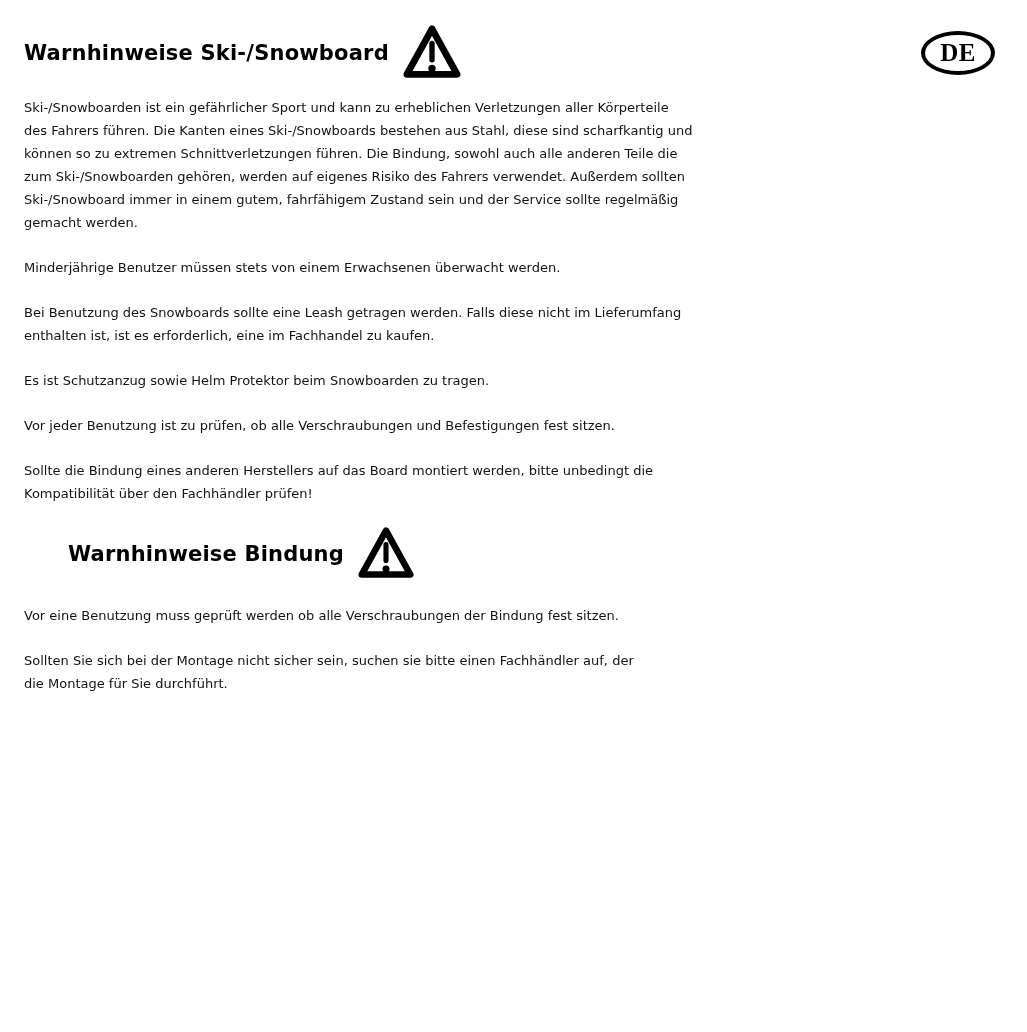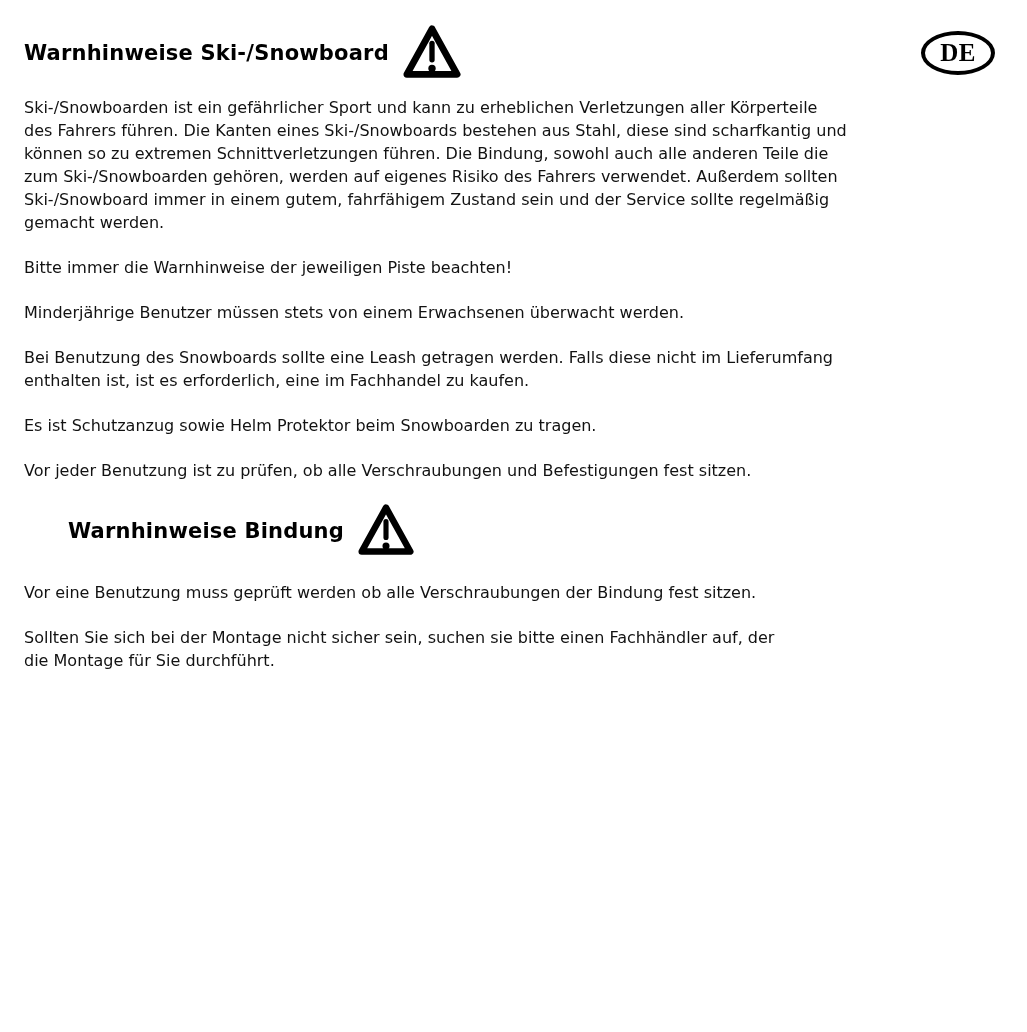--- a/index.html
+++ b/index.html
@@ -45,21 +45,21 @@
     align-items: center;
     justify-content: center;
     font-size: 25px;
     font-weight: bold;
     color: #000000;
     letter-spacing: 0.5px;
     font-family: Liberation Serif, serif;
   }
   .body-text p {
     margin: 22px 0 0 0;
-    font-size: 16px;
+    font-size: 13px;
     line-height: 23px;
     white-space: pre-line;
     color: #121212;
   }
   .body-text p.first {
     margin-top: 14px;
   }
   .section-2 .heading-row {
     margin-top: 21px;
     margin-left: 44px;
@@ -83,26 +83,27 @@
       <span class="de-badge">DE</span>
     </header>
 
     <div class="body-text">
       <p class="first">Ski-/Snowboarden ist ein gefährlicher Sport und kann zu erheblichen Verletzungen aller Körperteile
 des Fahrers führen. Die Kanten eines Ski-/Snowboards bestehen aus Stahl, diese sind scharfkantig und
 können so zu extremen Schnittverletzungen führen. Die Bindung, sowohl auch alle anderen Teile die
 zum Ski-/Snowboarden gehören, werden auf eigenes Risiko des Fahrers verwendet. Außerdem sollten
 Ski-/Snowboard immer in einem gutem, fahrfähigem Zustand sein und der Service sollte regelmäßig
 gemacht werden.</p>
-      <p>Bitte immer die Warnhinweise der jeweiligen Piste beachten!</p>
       <p>Minderjährige Benutzer müssen stets von einem Erwachsenen überwacht werden.</p>
       <p>Bei Benutzung des Snowboards sollte eine Leash getragen werden. Falls diese nicht im Lieferumfang
 enthalten ist, ist es erforderlich, eine im Fachhandel zu kaufen.</p>
       <p>Es ist Schutzanzug sowie Helm Protektor beim Snowboarden zu tragen.</p>
       <p>Vor jeder Benutzung ist zu prüfen, ob alle Verschraubungen und Befestigungen fest sitzen.</p>
+      <p>Sollte die Bindung eines anderen Herstellers auf das Board montiert werden, bitte unbedingt die
+Kompatibilität über den Fachhändler prüfen!</p>
     </div>
   </section>
 
   <section class="section-2">
     <header class="heading-row">
       <h2>Warnhinweise Bindung</h2>
       <span class="warn-icon">
         <svg width="56" height="56" viewBox="0 0 60 60" aria-hidden="true">
           <path d="M30 5 L56 52 L4 52 Z" fill="none" stroke="#000" stroke-width="7" stroke-linejoin="round"></path>
           <line x1="30" y1="20" x2="30" y2="37" stroke="#000" stroke-width="5.5" stroke-linecap="round"></line>

